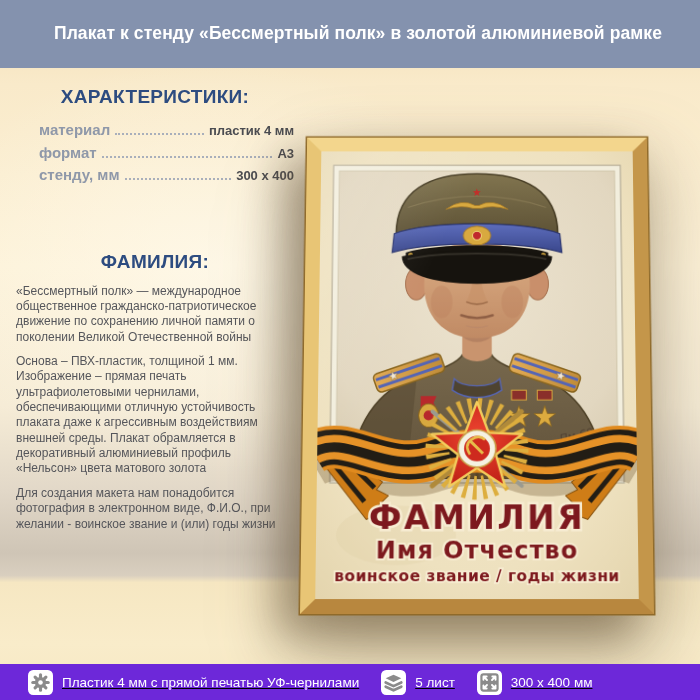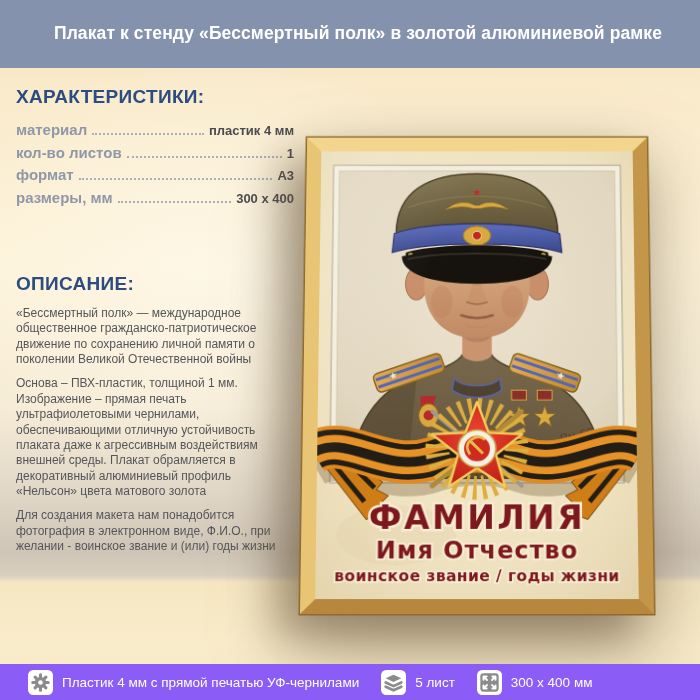--- a/index.html
+++ b/index.html
@@ -21,24 +21,24 @@
     background:#8492ae;
     display:flex; flex-direction:column; align-items:center; justify-content:center;
     color:#fff; text-align:center;padding-left:16px;
   }
   .top-bar .l1 { font-size:17.5px; font-weight:600; letter-spacing:.1px; line-height:1.45; }
   .top-bar .l2 { font-size:16.5px; font-weight:600; line-height:1.3; }
 
   
   .left-col { position:absolute; left:16px; top:86px; width:278px; }
   .sec-heading {
-    font-size:19px; font-weight:800; color:#2d4c80; letter-spacing:.3px;
+    font-size:19px; font-weight:800; color:#2d4c80; letter-spacing:.3px;text-align:center;
   }
   .spec-rows { margin-top:13px; }
-  .spec-row { display:flex; align-items:baseline; height:22.5px; }
+  .spec-row { display:flex; align-items:baseline; height:22.5px;margin-left:23px; }
   .spec-label { font-size:15px; font-weight:700; color:#8f98a9; white-space:nowrap; }
   .spec-dots { flex:1; border-bottom:2px dotted #a9afbb; margin:0 5px 3px 5px; min-width:12px; }
   .spec-value { font-size:13px; font-weight:600; color:#4b4c51; white-space:nowrap; }
 
   .desc-heading { margin-top:62px; }
   .desc-paras { margin-top:11px; }
   .desc-paras p {
     font-size:12px; color:#55565b; line-height:1.28; margin-bottom:9px;
     font-weight:500;
   }
@@ -70,21 +70,21 @@
   }
   .frame svg.poster { position:absolute; inset:0; width:100%; height:100%; display:block; }
   .glass-glare {
     position:absolute; inset:0; pointer-events:none;
     background:linear-gradient(115deg, rgba(255,255,255,.16) 0%, rgba(255,255,255,0) 32%);
   }
 
   
   .bottom-bar {
     position:absolute; left:0; top:664px; width:700px; height:36px;
-    background:#8b5cf6; display:flex; align-items:center; padding-left:28px;
+    background:#6d28d9; display:flex; align-items:center; padding-left:28px;text-decoration:underline;
   }
   .foot-item { display:flex; align-items:center; margin-right:22px; }
   .foot-item .ficon { width:25px; height:25px; margin-right:9px; flex:none; }
   .foot-item .flabel { color:#fff; font-size:13.5px; font-weight:500; white-space:nowrap; }
 
   .poster-text { font-family:"DejaVu Sans","Liberation Sans",sans-serif; }
 </style>
 </head>
 <body>
 
@@ -95,37 +95,32 @@
 <div class="left-col">
   <div class="sec-heading">ХАРАКТЕРИСТИКИ:</div>
 
   <div class="spec-rows">
     <div class="spec-row">
       <span class="spec-label">материал</span>
       <span class="spec-dots"></span>
       <span class="spec-value">пластик 4 мм</span>
     </div>
     <div class="spec-row">
-      <span class="spec-label">кол-во листов</span>
-      <span class="spec-dots"></span>
-      <span class="spec-value">1</span>
-    </div>
-    <div class="spec-row">
       <span class="spec-label">формат</span>
       <span class="spec-dots"></span>
       <span class="spec-value">А3</span>
     </div>
     <div class="spec-row">
-      <span class="spec-label">размеры, мм</span>
+      <span class="spec-label">стенду, мм</span>
       <span class="spec-dots"></span>
       <span class="spec-value">300 x 400</span>
     </div>
   </div>
 
-  <div class="sec-heading desc-heading">ОПИСАНИЕ:</div>
+  <div class="sec-heading desc-heading">ФАМИЛИЯ:</div>
   <div class="desc-paras">
     <p>«Бессмертный полк» — международное общественное гражданско-патриотическое движение по сохранению личной памяти о поколении Великой Отечественной войны</p>
     <p>Основа – ПВХ-пластик, толщиной 1 мм. Изображение – прямая печать ультрафиолетовыми чернилами, обеспечивающими отличную устойчивость плаката даже к агрессивным воздействиям внешней среды. Плакат обрамляется в декоративный алюминиевый профиль «Нельсон» цвета матового золота</p>
     <p>Для создания макета нам понадобится фотография в электронном виде, Ф.И.О., при желании - воинское звание и (или) годы жизни</p>
   </div>
 </div>
 
 <div class="frame-shadow">
   <div class="frame-persp">
     <div class="frame">

